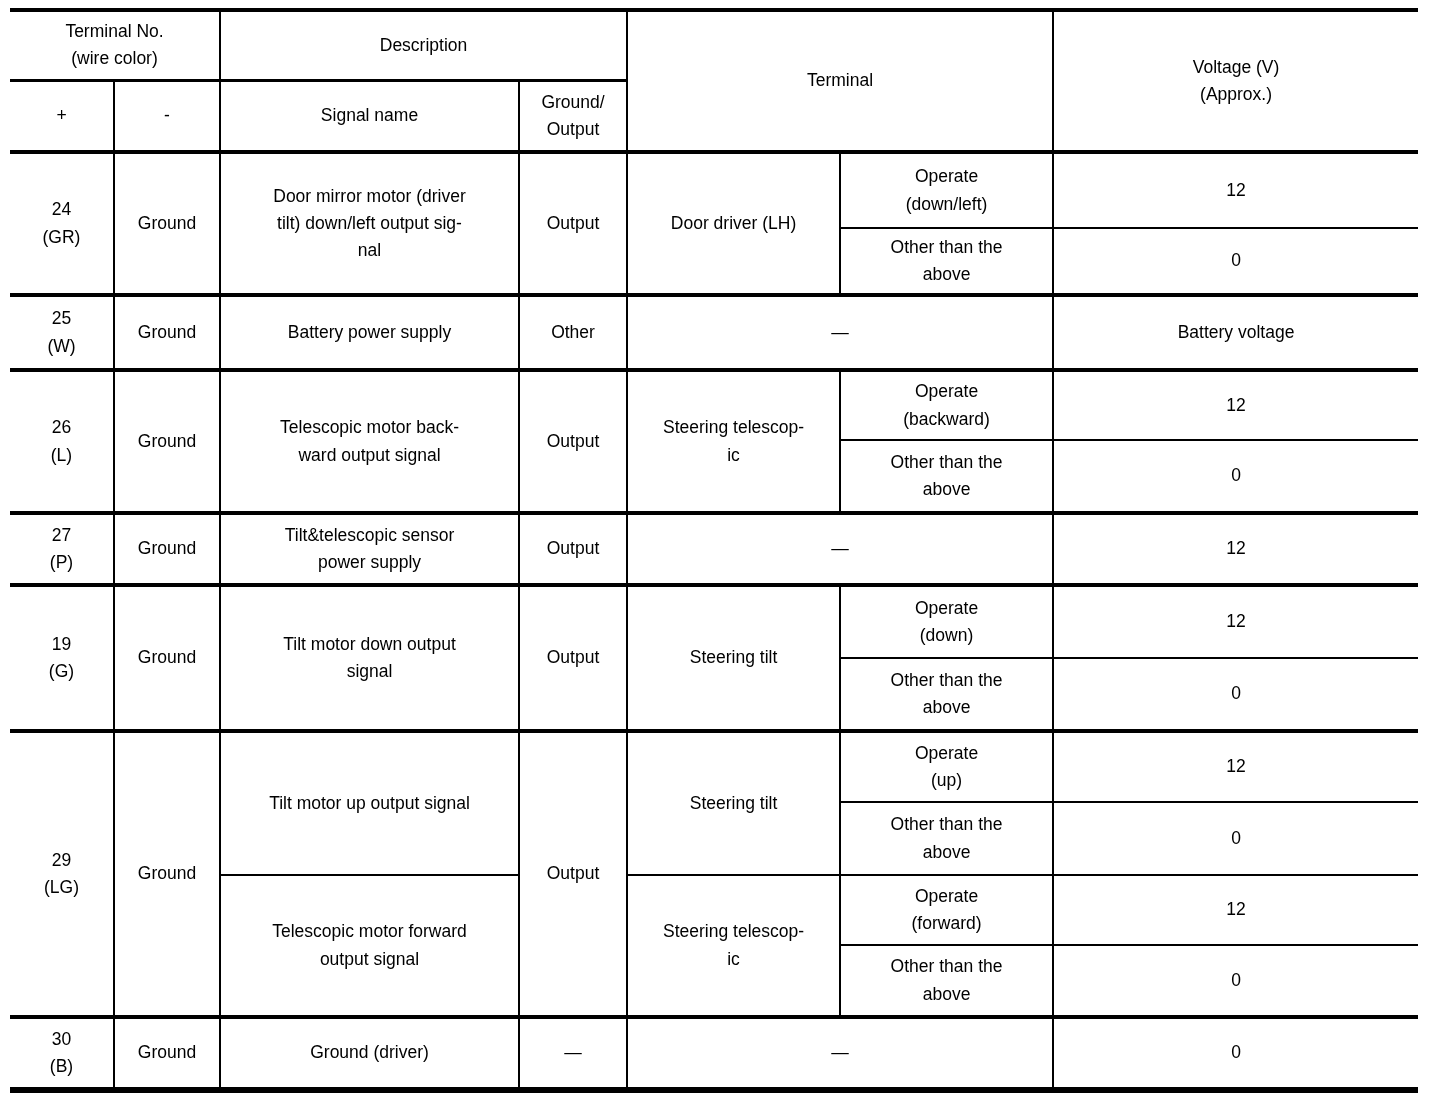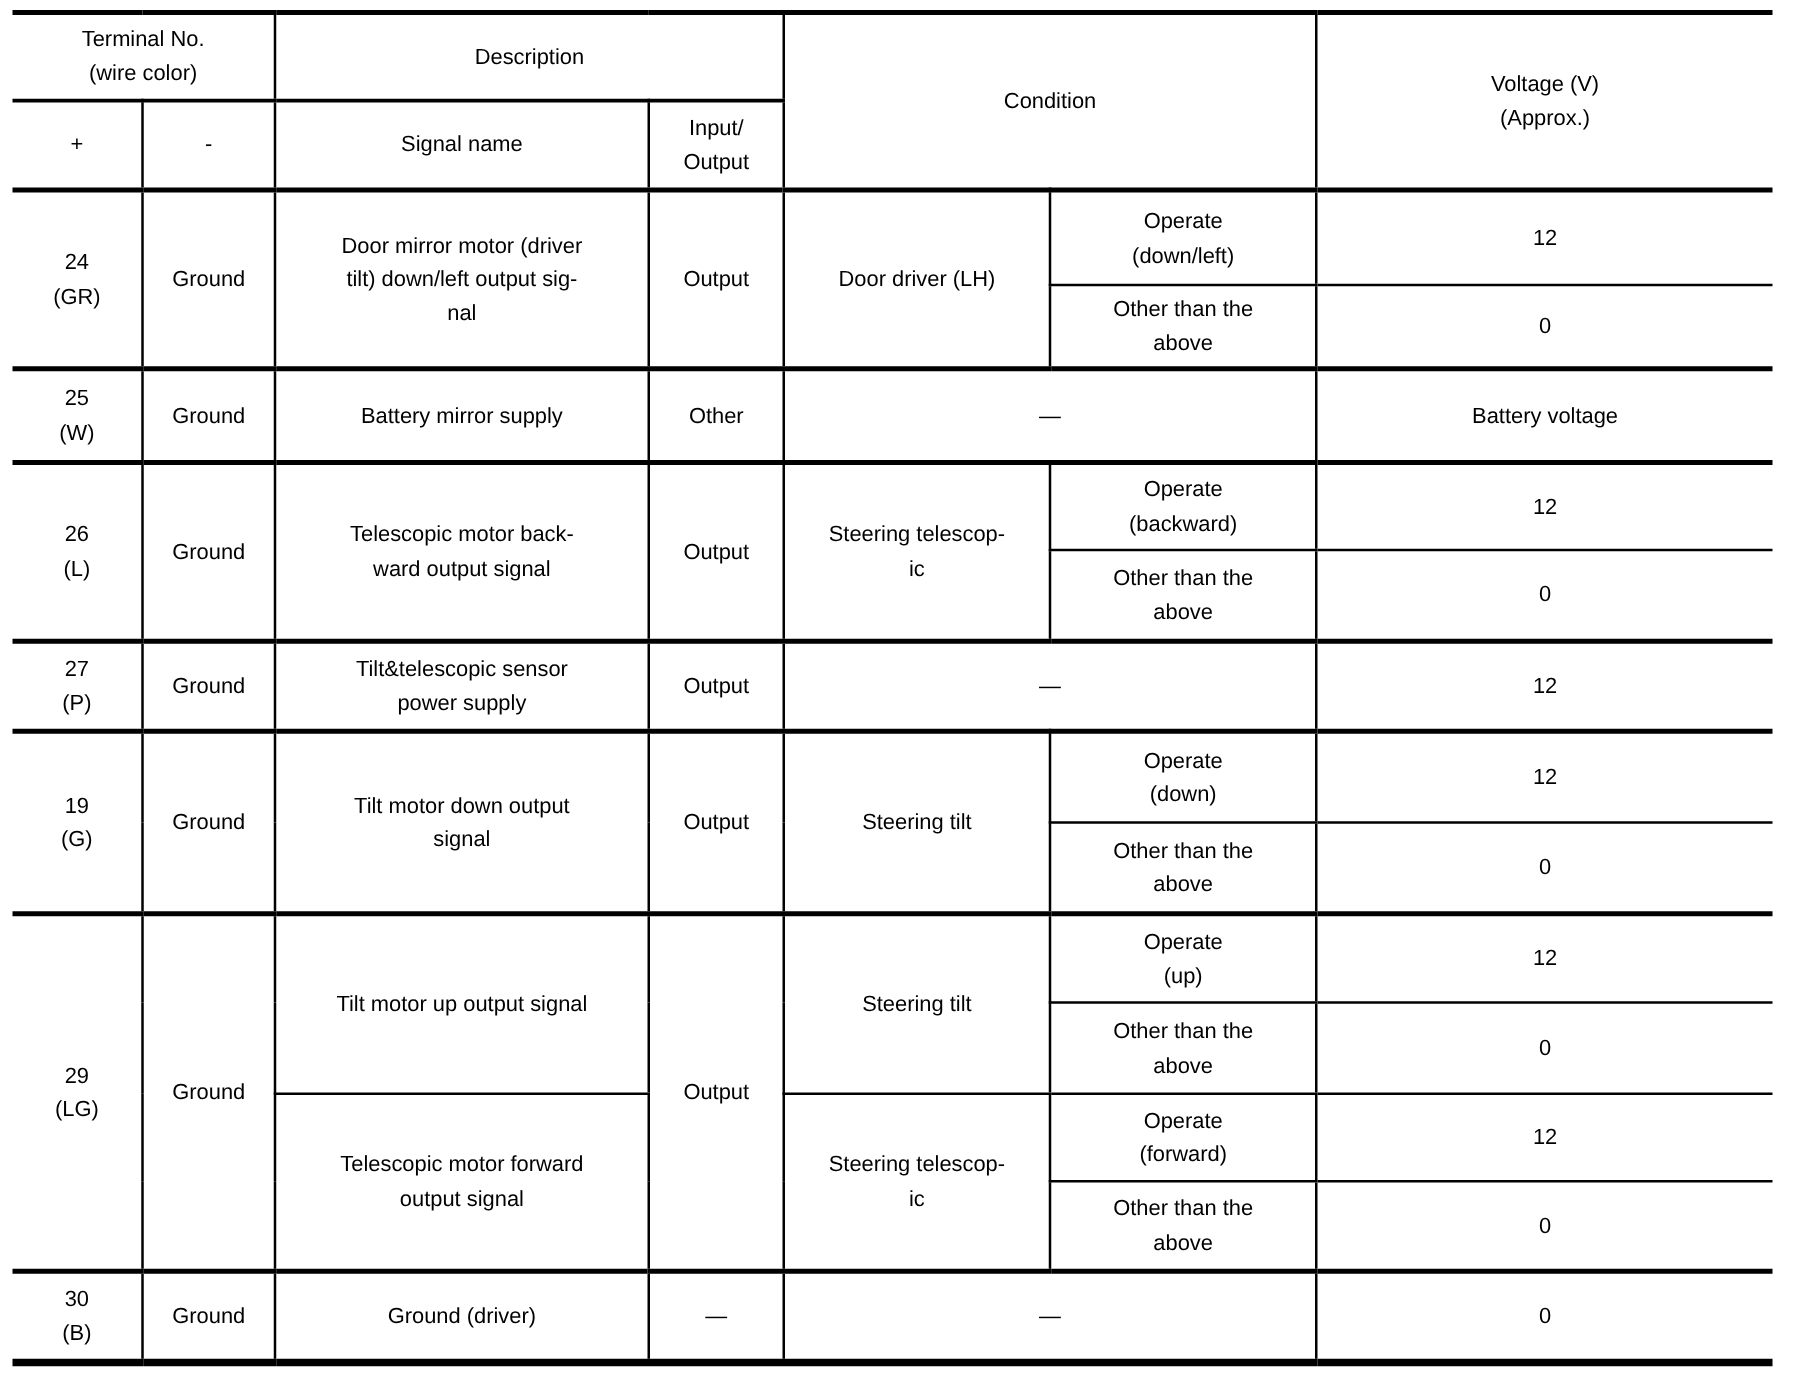--- a/index.html
+++ b/index.html
@@ -60,30 +60,30 @@
       <col style="width:213px">
       <col style="width:213px">
       <col style="width:365px">
     </colgroup>
 
     <tbody>
         <tr style="height:70px">
       <td colspan="2" class="btop hmid">Terminal No.
 (wire color)</td>
       <td colspan="2" class="btop hmid vl">Description</td>
-      <td colspan="2" rowspan="2" class="btop hmajor vl">Condition</td>
+      <td colspan="2" rowspan="2" class="btop hmajor vl">Terminal</td>
       <td rowspan="2" class="btop hmajor vl">Voltage (V)
 (Approx.)</td>
     </tr>
 
     <tr style="height:72px">
       <td class="hmajor">+</td>
       <td class="hmajor vl">-</td>
       <td class="hmajor vl">Signal name</td>
-      <td class="hmajor vl">Input/
+      <td class="hmajor vl">Ground/
 Output</td>
     </tr>
 
     <tr style="height:76px">
       <td rowspan="2" class="hmajor">24
 (GR)</td>
       <td rowspan="2" class="hmajor vl">Ground</td>
       <td rowspan="2" class="hmajor vl left">Door mirror motor (driver
 tilt) down/left output sig-
 nal</td>
@@ -96,21 +96,21 @@
     <tr style="height:67px">
       <td class="hmajor vl">Other than the
 above</td>
       <td class="hmajor vl">0</td>
     </tr>
 
     <tr style="height:75px">
       <td class="hmajor">25
 (W)</td>
       <td class="hmajor vl">Ground</td>
-      <td class="hmajor vl left">Battery mirror supply</td>
+      <td class="hmajor vl left">Battery power supply</td>
       <td class="hmajor vl">Other</td>
       <td colspan="2" class="hmajor vl">—</td>
       <td class="hmajor vl">Battery voltage</td>
     </tr>
 
     <tr style="height:70px">
       <td rowspan="2" class="hmajor">26
 (L)</td>
       <td rowspan="2" class="hmajor vl">Ground</td>
       <td rowspan="2" class="hmajor vl left">Telescopic motor back-

